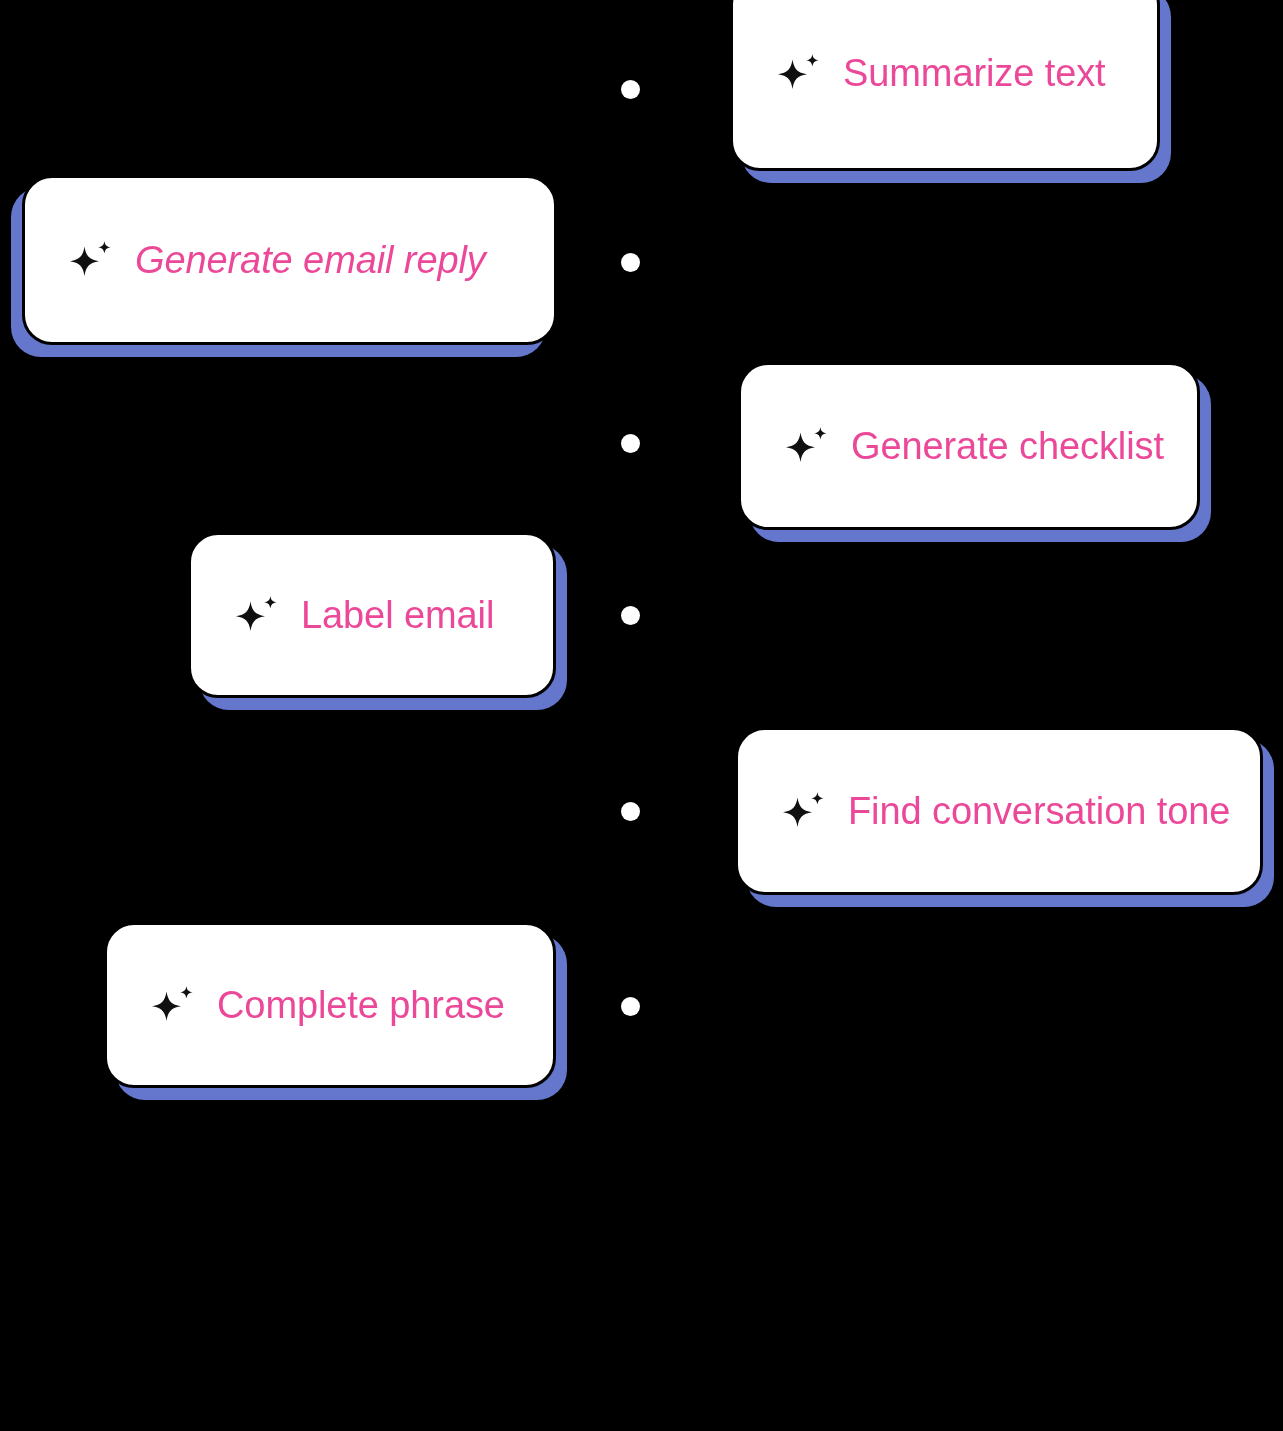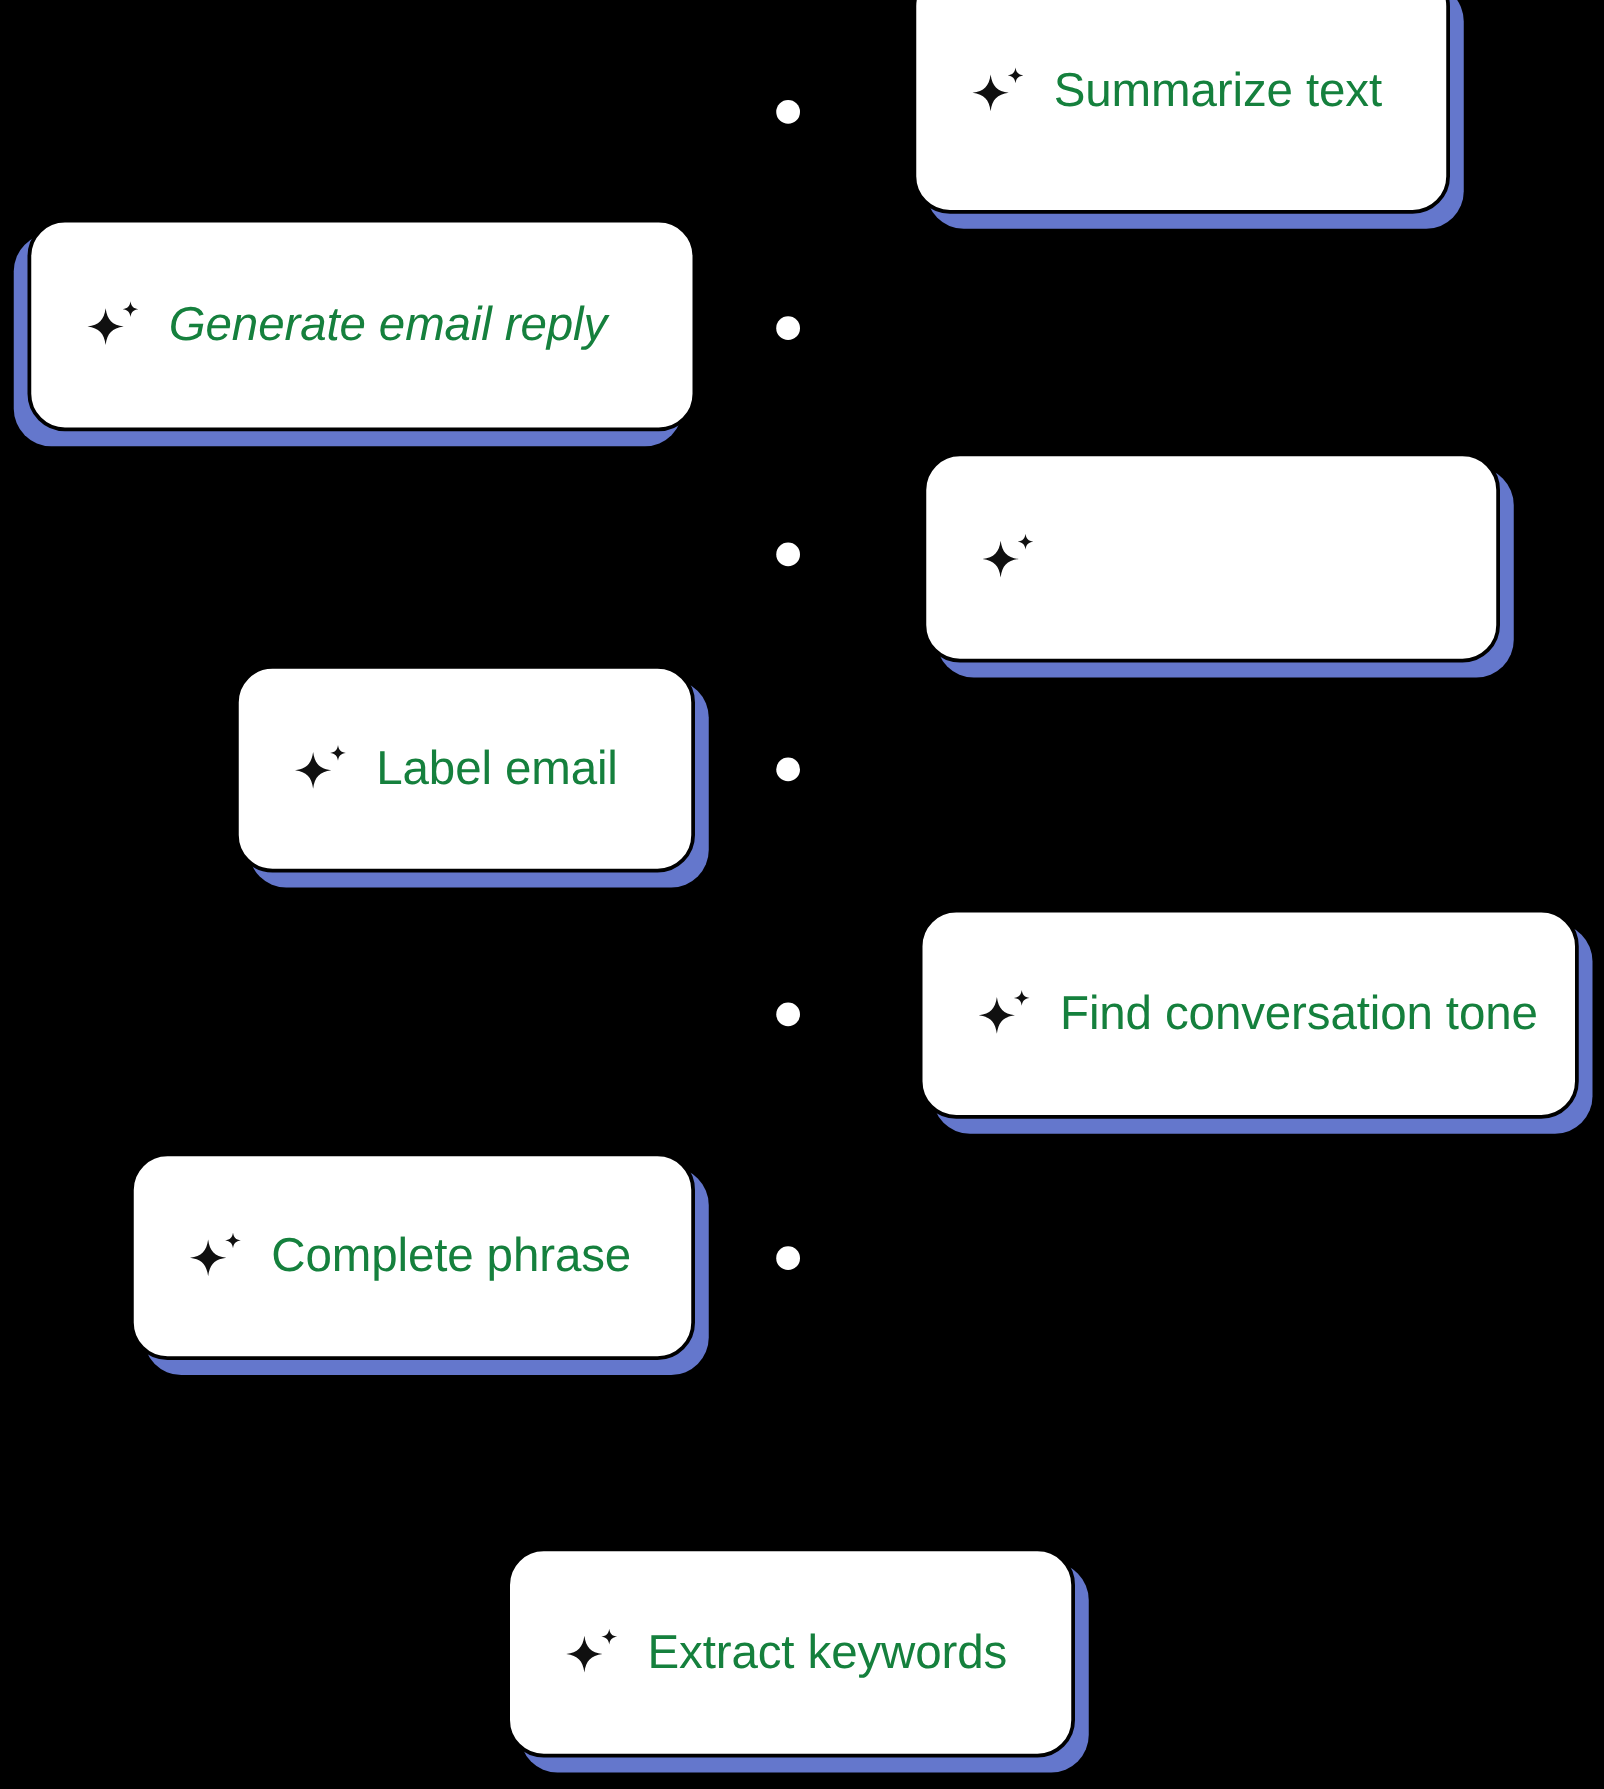--- a/index.html
+++ b/index.html
@@ -45,21 +45,21 @@
     display:block;
     width:46px; height:46px;
     overflow:visible;
   }
   .spark svg { display:block; width:46px; height:46px; }
 
   .chip-label {
     font-size:38px;
     font-weight:400;
     letter-spacing:-0.1px;
-    color:#15803d;
+    color:#ec4899;
     line-height:1;
   }
 </style>
 </head>
 <body>
 
 <div id="stage">
     <div class="bullet" style="left: 621px; top: 80px;"></div>
     <div class="bullet" style="left: 621px; top: 253px;"></div>
     <div class="bullet" style="left: 621px; top: 434px;"></div>
@@ -89,20 +89,21 @@
       </div>
     </div>
     <div class="chip sh-right" style="left: 738px; top: 362px; width: 462px; height: 168px;">
       <div class="chip-inner">
         <span class="spark">
           <svg viewBox="0 0 46 46" aria-hidden="true">
             <path d="M15.5 9.5 C16.9 19.0 20.6 22.8 30.0 24.2 C20.6 25.6 16.9 29.4 15.5 38.9 C14.1 29.4 10.4 25.6 1.0 24.2 C10.4 22.8 14.1 19.0 15.5 9.5 Z" fill="#101010"></path>
             <path d="M35.4 4.0 C36.0 8.1 37.6 9.7 41.7 10.3 C37.6 10.9 36.0 12.5 35.4 16.6 C34.8 12.5 33.2 10.9 29.1 10.3 C33.2 9.7 34.8 8.1 35.4 4.0 Z" fill="#101010"></path>
           </svg>
         </span>
+        <span class="chip-label">Generate checklist</span>
       </div>
     </div>
     <div class="chip sh-right" style="left: 188px; top: 532px; width: 368px; height: 166px;">
       <div class="chip-inner">
         <span class="spark">
           <svg viewBox="0 0 46 46" aria-hidden="true">
             <path d="M15.5 9.5 C16.9 19.0 20.6 22.8 30.0 24.2 C20.6 25.6 16.9 29.4 15.5 38.9 C14.1 29.4 10.4 25.6 1.0 24.2 C10.4 22.8 14.1 19.0 15.5 9.5 Z" fill="#101010"></path>
             <path d="M35.4 4.0 C36.0 8.1 37.6 9.7 41.7 10.3 C37.6 10.9 36.0 12.5 35.4 16.6 C34.8 12.5 33.2 10.9 29.1 10.3 C33.2 9.7 34.8 8.1 35.4 4.0 Z" fill="#101010"></path>
           </svg>
         </span>
@@ -124,24 +125,13 @@
       <div class="chip-inner">
         <span class="spark">
           <svg viewBox="0 0 46 46" aria-hidden="true">
             <path d="M15.5 9.5 C16.9 19.0 20.6 22.8 30.0 24.2 C20.6 25.6 16.9 29.4 15.5 38.9 C14.1 29.4 10.4 25.6 1.0 24.2 C10.4 22.8 14.1 19.0 15.5 9.5 Z" fill="#101010"></path>
             <path d="M35.4 4.0 C36.0 8.1 37.6 9.7 41.7 10.3 C37.6 10.9 36.0 12.5 35.4 16.6 C34.8 12.5 33.2 10.9 29.1 10.3 C33.2 9.7 34.8 8.1 35.4 4.0 Z" fill="#101010"></path>
           </svg>
         </span>
         <span class="chip-label">Find conversation tone</span>
       </div>
     </div>
-    <div class="chip sh-right" style="left: 405px; top: 1238px; width: 455px; height: 168px;">
-      <div class="chip-inner">
-        <span class="spark">
-          <svg viewBox="0 0 46 46" aria-hidden="true">
-            <path d="M15.5 9.5 C16.9 19.0 20.6 22.8 30.0 24.2 C20.6 25.6 16.9 29.4 15.5 38.9 C14.1 29.4 10.4 25.6 1.0 24.2 C10.4 22.8 14.1 19.0 15.5 9.5 Z" fill="#101010"></path>
-            <path d="M35.4 4.0 C36.0 8.1 37.6 9.7 41.7 10.3 C37.6 10.9 36.0 12.5 35.4 16.6 C34.8 12.5 33.2 10.9 29.1 10.3 C33.2 9.7 34.8 8.1 35.4 4.0 Z" fill="#101010"></path>
-          </svg>
-        </span>
-        <span class="chip-label">Extract keywords</span>
-      </div>
-    </div>
   </div>
 
 </body></html>

